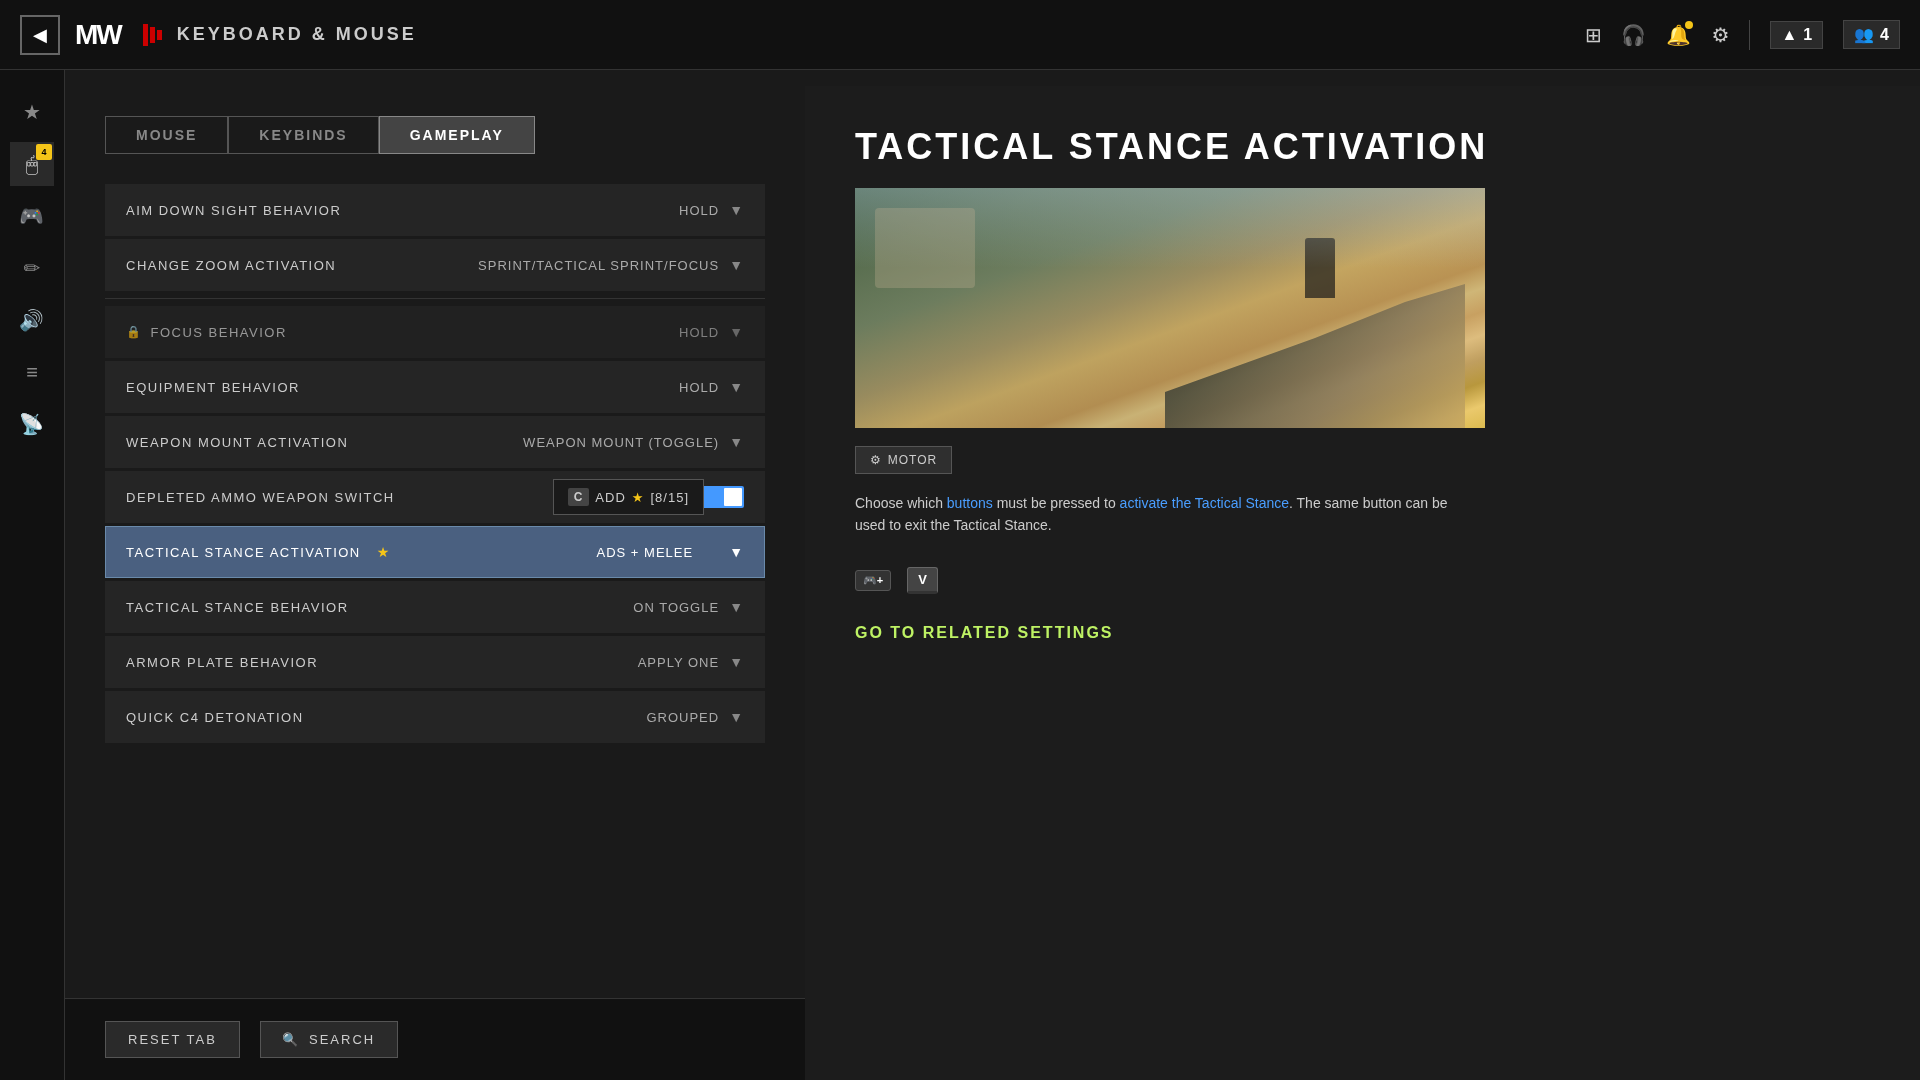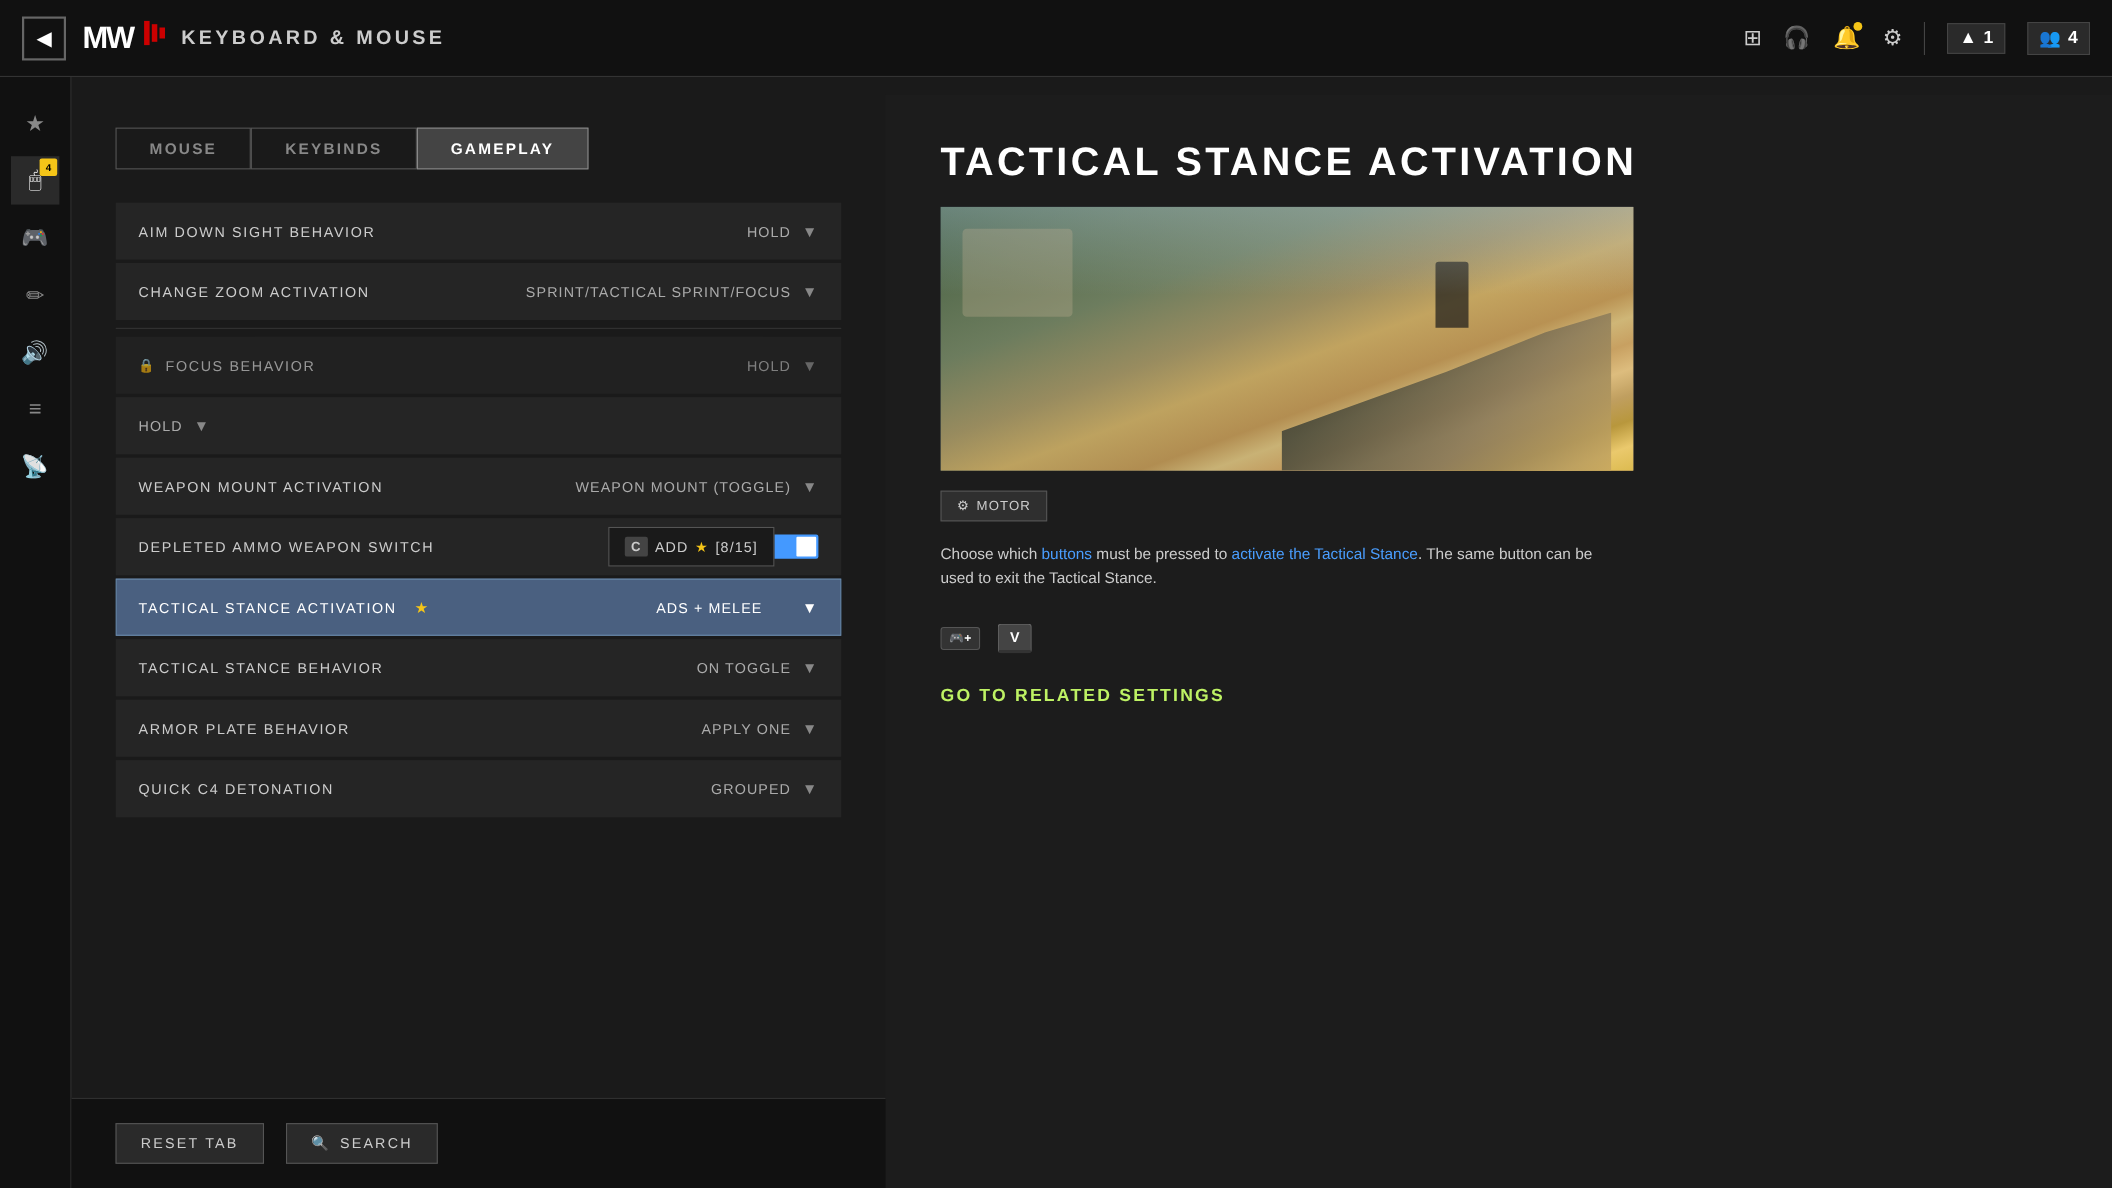--- a/index.html
+++ b/index.html
@@ -27,21 +27,21 @@
       width: 40px; height: 40px;
       border: 2px solid #666;
       background: transparent;
       color: #fff;
       display: flex; align-items: center; justify-content: center;
       cursor: pointer;
       font-size: 18px;
       margin-right: 15px;
     }
     .logo-area {
-      display: flex; align-items: flex-start; gap: 10px;
+      display: flex; align-items: center; gap: 22px;
     }
     .logo-mw {
       font-size: 28px;
       font-weight: 900;
       color: #fff;
       letter-spacing: -2px;
     }
     .logo-bars {
       display: flex; gap: 2px; align-items: center;
     }
@@ -516,20 +516,23 @@
           <span class="lock-icon">🔒</span>
           <span>FOCUS BEHAVIOR</span>
         </div>
         <div class="setting-value">
           <span>HOLD</span>
           <span class="chevron-down">▼</span>
         </div>
       </div>
 
       <div class="setting-row">
+        <div class="setting-name">
+          <span>EQUIPMENT BEHAVIOR</span>
+        </div>
         <div class="setting-value">
           <span>HOLD</span>
           <span class="chevron-down">▼</span>
         </div>
       </div>
 
       <div class="setting-row">
         <div class="setting-name">
           <span>WEAPON MOUNT ACTIVATION</span>
         </div>

